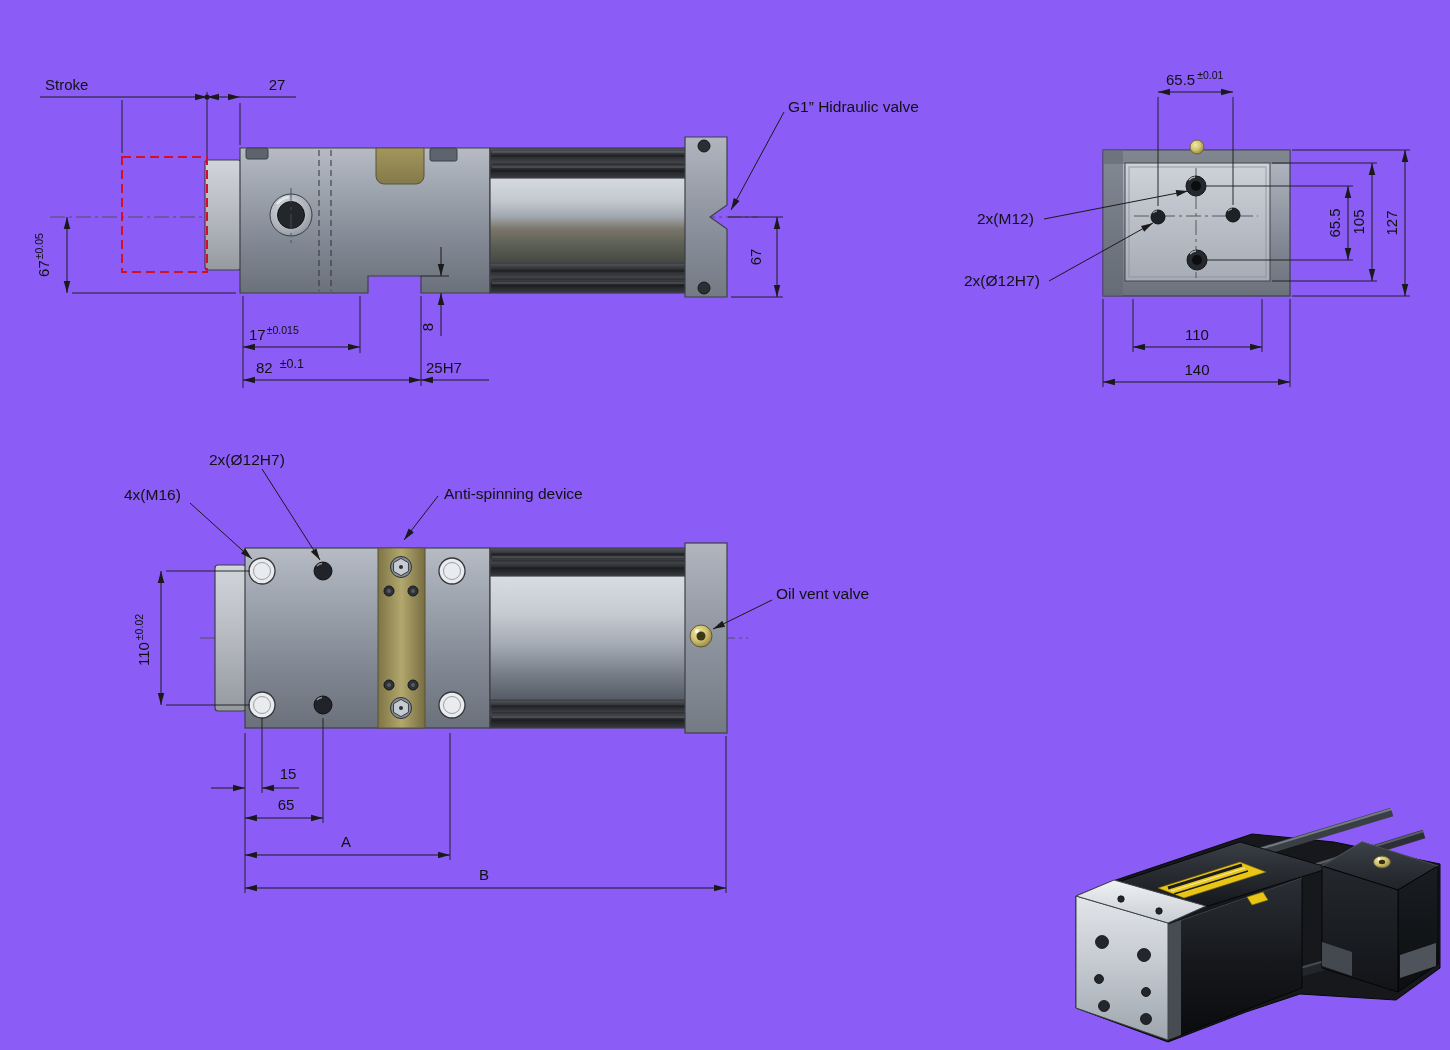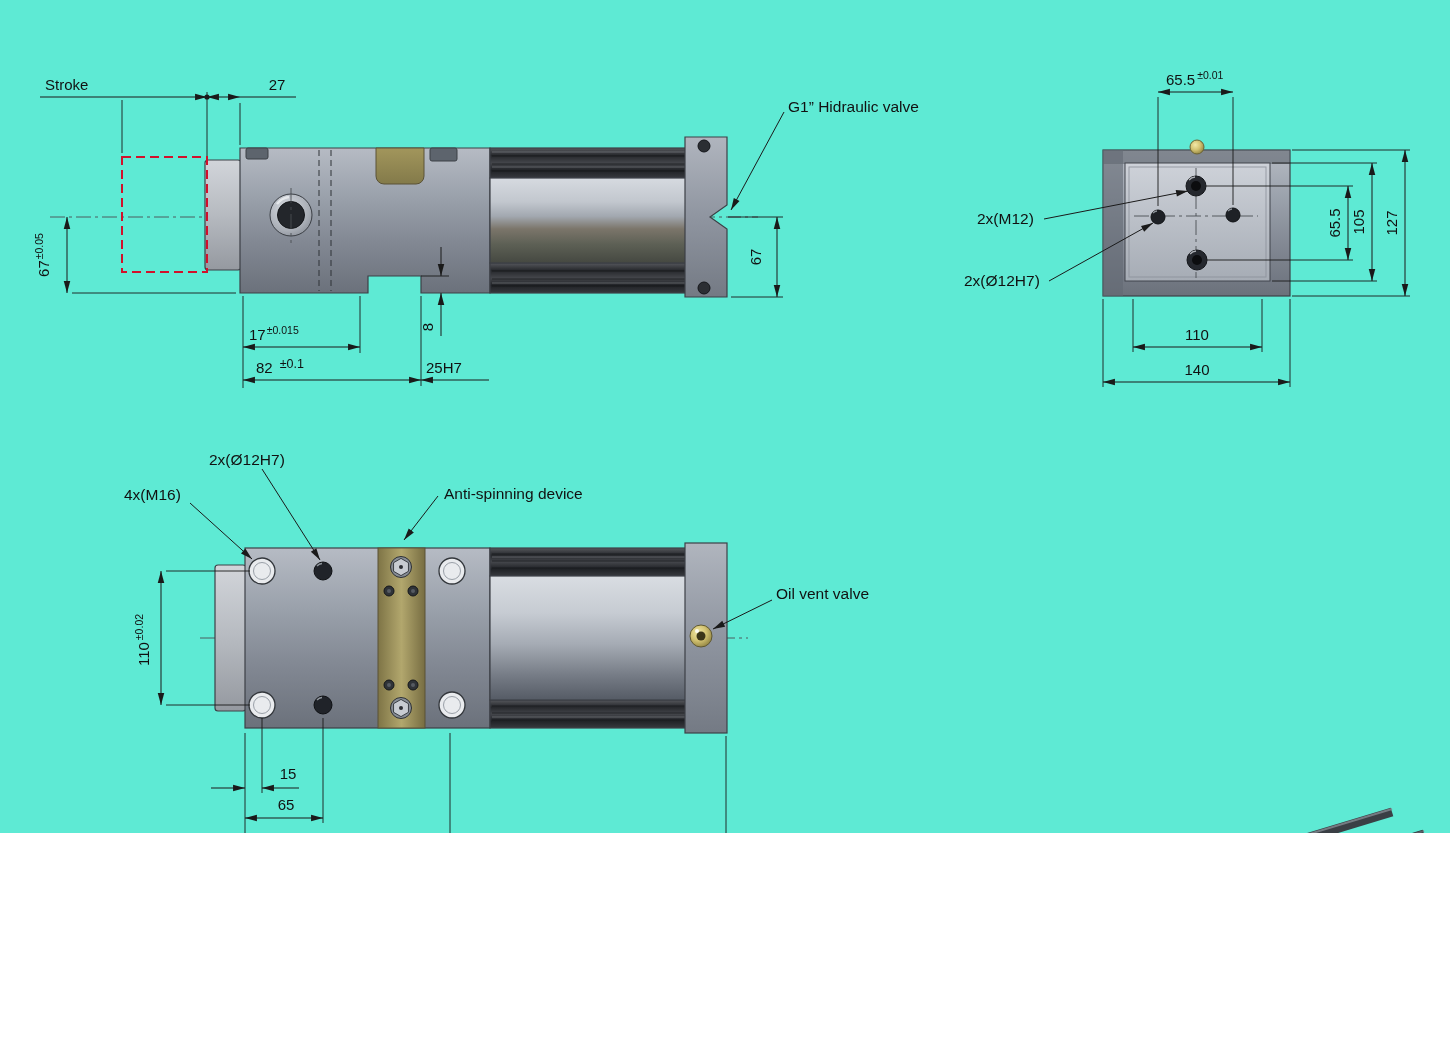--- a/index.html
+++ b/index.html
@@ -1,16 +1,16 @@
 <!DOCTYPE html>
 <html><head>
 <meta charset="utf-8">
 <style>
   html,body{margin:0;padding:0;background:#ffffff}
-  .stage{width:1450px;height:833px;position:relative;background:#5eead4;overflow:hidden}
+  .stage{width:1450px;height:1050px;position:relative;background:#8b5cf6;overflow:hidden}
   text{font-family:"Liberation Sans","DejaVu Sans",sans-serif}
   .dim{font-size:15px;fill:#111}
   .lbl{font-size:15.5px;fill:#111}
   .tol{font-size:10.5px}
   .tol2{font-size:12.5px}
   .dl{stroke:#1a1a1a;stroke-width:1;fill:none}
   .el{stroke:#1a1a1a;stroke-width:0.9;fill:none}
   .cl{stroke:#4a4e54;stroke-width:0.9;stroke-dasharray:15 4 3 4;fill:none}
   .hl{stroke:#2e3236;stroke-width:1;stroke-dasharray:6 4;fill:none}
   .part{stroke:#3c4046;stroke-width:1.2}

